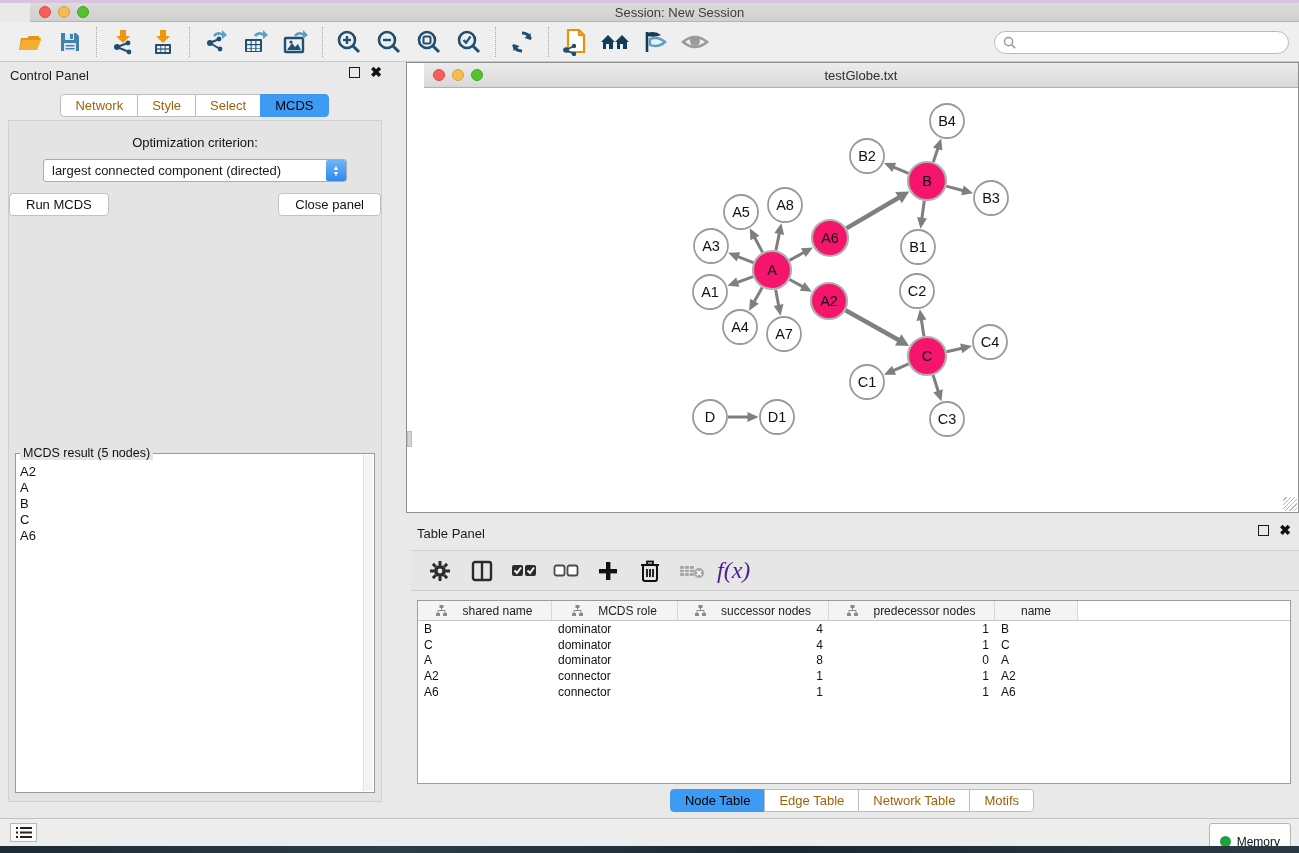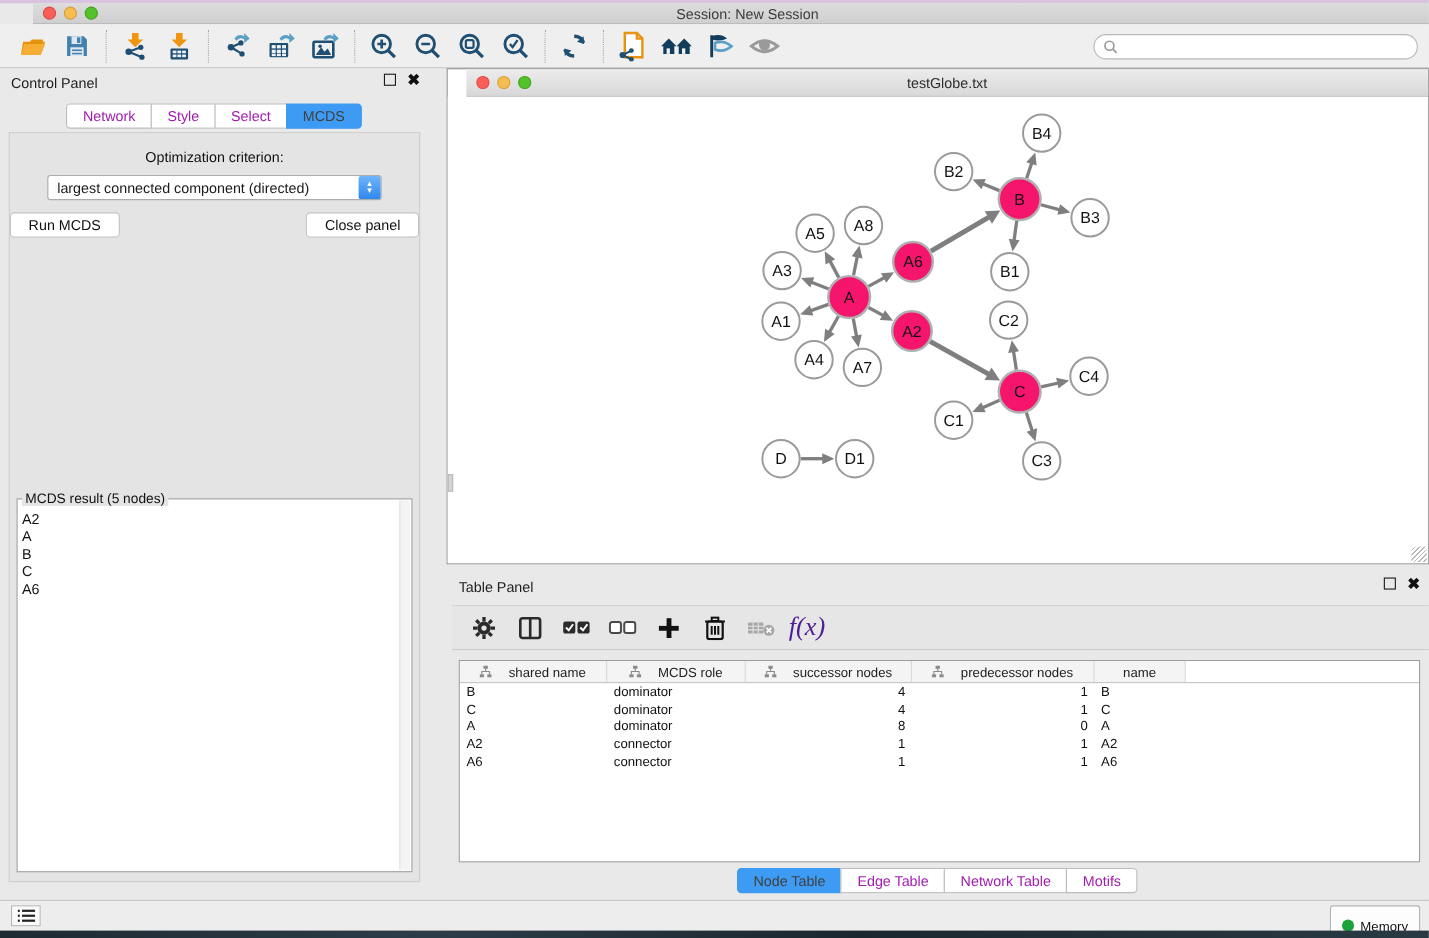--- a/index.html
+++ b/index.html
@@ -47,26 +47,26 @@
   .searchbox input { border:none; outline:none; flex:1; font-size:13px; background:transparent; margin-left:5px; font-family:"Liberation Sans",sans-serif;}
   
   .control-panel { position:absolute; left:0; top:62px; width:390px; height:750px; }
   .panel-head { position:relative; height:26px; display:flex; align-items:center; }
   .panel-head .ptitle { font-size:13px; margin-left:10px; color:#1c1c1c; }
   .panel-head .pbtns { position:absolute; right:8px; top:5px; display:flex; gap:10px; align-items:center; }
   .float-glyph { width:11px; height:11px; border:1.5px solid #1a1a1a; display:inline-block; }
   .close-glyph { font-size:14px; font-weight:bold; color:#111; line-height:11px; }
   .seg { display:flex; justify-content:center; margin-top:6px; }
   .seg .seg-btn {
-    border:1px solid #bdbdbd; background:#fff; font-size:13px; color:#a21caf;
+    border:1px solid #bdbdbd; background:#fff; font-size:13px; color:#a16207;
     padding:3px 14px; margin-left:-1px; font-family:"Liberation Sans",sans-serif;
   }
   .seg .seg-btn:first-child { border-radius:4px 0 0 4px; }
   .seg .seg-btn:last-child { border-radius:0 4px 4px 0; }
-  .seg .seg-btn.active { background:#3e9bf4; border-color:#3e9bf4; color:#404040; }
+  .seg .seg-btn.active { background:#3e9bf4; border-color:#3e9bf4; color:#000000; }
   .cp-content {
     position:absolute; left:8px; right:8px; top:58px; bottom:10px;
     background:#e4e4e4; border:1px solid #cfcfcf;
   }
   .opt-label { text-align:center; font-size:13px; margin-top:14px; color:#111; }
   .criterion {
     position:absolute; left:34px; right:34px; top:38px; height:23px;
     background:#fff; border:1px solid #ababab; border-radius:3px;
     display:flex; align-items:center;
   }

